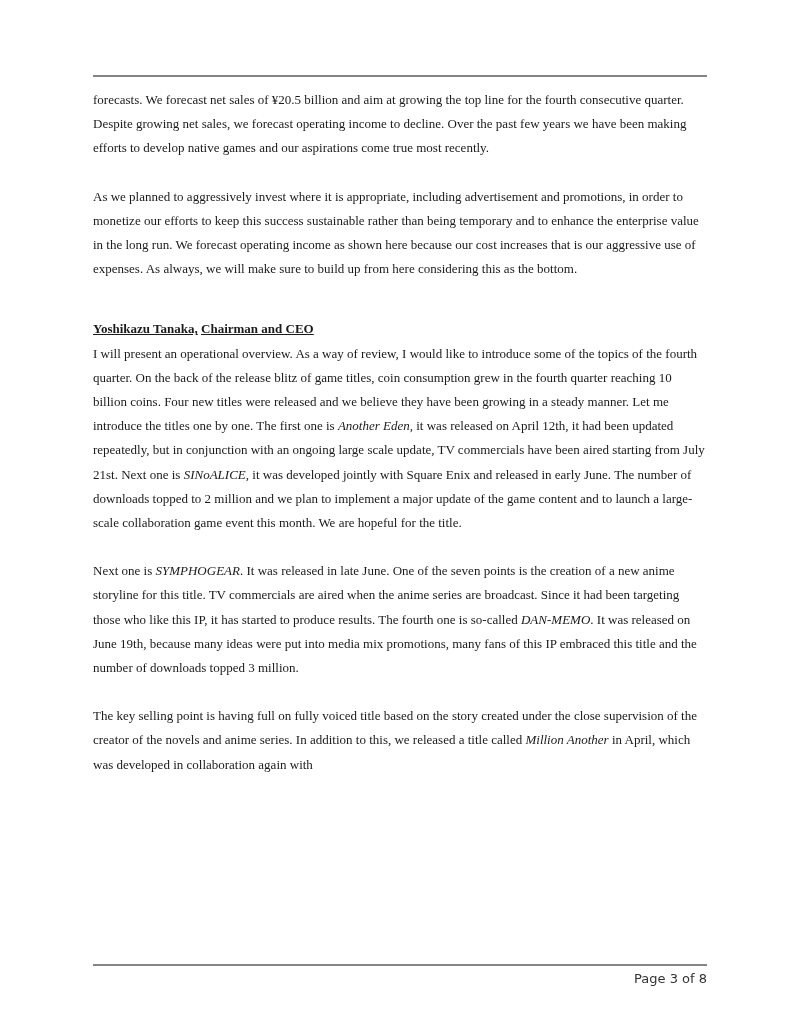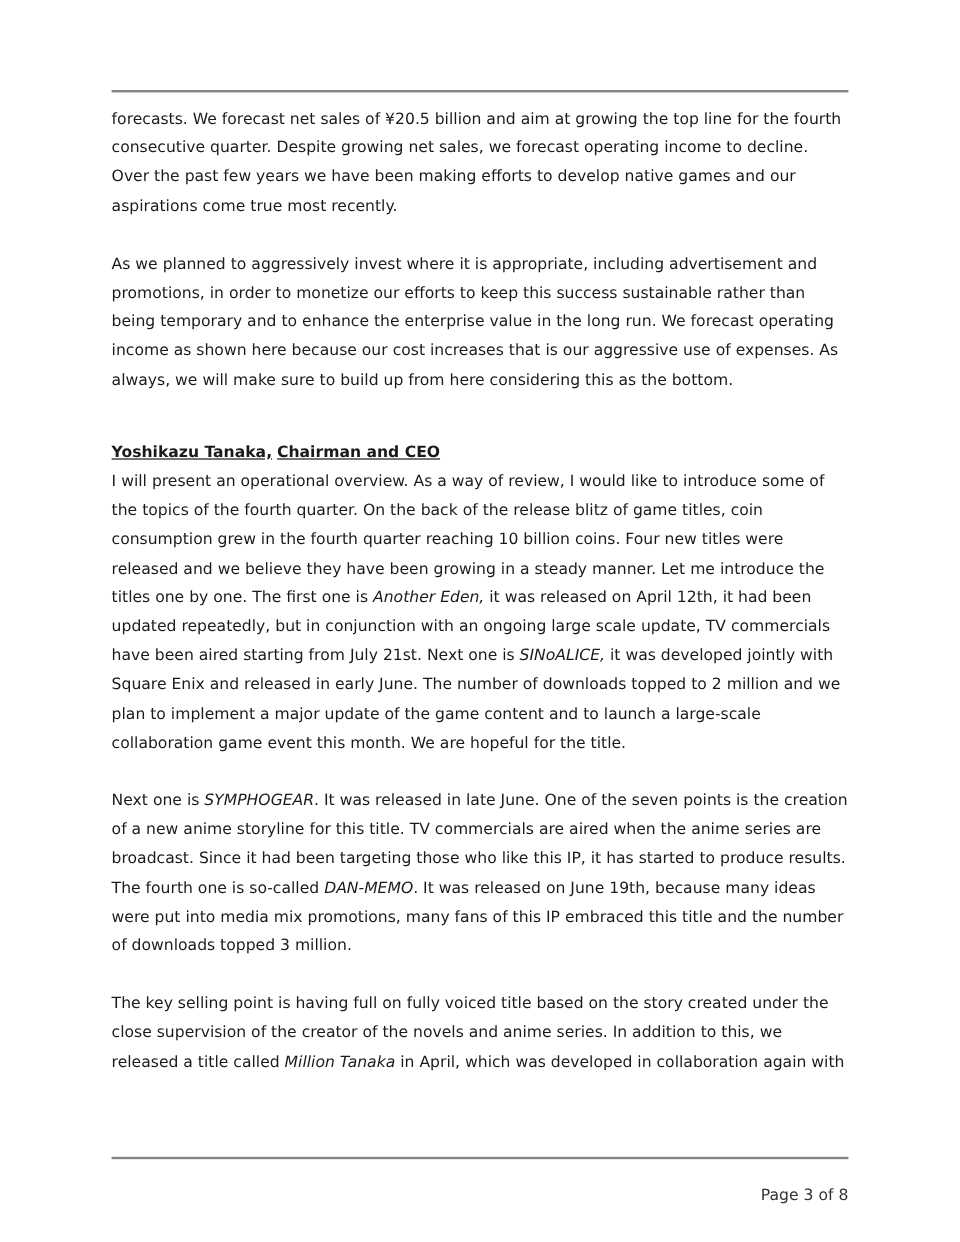--- a/index.html
+++ b/index.html
@@ -33,20 +33,21 @@
   .content {
     position: absolute;
     top: 88px;
     left: 93px;
     width: 614px;
     font-size: 13px;
     line-height: 24.2px;
   }
   .para {
     margin: 0 0 24px 0;
+    font-family: Liberation Serif, serif;
   }
   .para.tight {
     margin-bottom: 0;
     margin-top: 36px;
   }
   .seg-italic { font-style: italic; }
   .seg-bold { font-weight: bold; }
   .seg-underline { text-decoration: underline; }
   .footer {
     position: absolute;
@@ -55,33 +56,33 @@
     width: 614px;
   }
   .rule.bottom {
     width: 614px;
   }
   .page-num {
     text-align: right;
     font-size: 13px;
     line-height: 20px;
     color: #333333;
-    padding-top: 21px;
+    padding-top: 3px;
   }
 </style>
 </head>
 <body>
 
 <div class="page">
   <div class="rule top"></div>
   <div class="content">
       <p class="para"><span>forecasts. We forecast net sales of ¥20.5 billion and aim at growing the top line for the fourth consecutive quarter. Despite growing net sales, we forecast operating income to decline. Over the past few years we have been making efforts to develop native games and our aspirations come true most recently.</span></p>
       <p class="para"><span>As we planned to aggressively invest where it is appropriate, including advertisement and promotions, in order to monetize our efforts to keep this success sustainable rather than being temporary and to enhance the enterprise value in the long run. We forecast operating income as shown here because our cost increases that is our aggressive use of expenses. As always, we will make sure to build up from here considering this as the bottom.</span></p>
       <p class="para tight"><span class="seg-bold seg-underline">Yoshikazu Tanaka,</span><span> </span><span class="seg-bold seg-underline">Chairman and CEO</span></p>
       <p class="para"><span>I will present an operational overview. As a way of review, I would like to introduce some of the topics of the fourth quarter. On the back of the release blitz of game titles, coin consumption grew in the fourth quarter reaching 10 billion coins. Four new titles were released and we believe they have been growing in a steady manner. Let me introduce the titles one by one. The first one is </span><span class="seg-italic">Another Eden,</span><span> it was released on April 12th, it had been updated repeatedly, but in conjunction with an ongoing large scale update, TV commercials have been aired starting from July 21st. Next one is </span><span class="seg-italic">SINoALICE,</span><span> it was developed jointly with Square Enix and released in early June. The number of downloads topped to 2 million and we plan to implement a major update of the game content and to launch a large-scale collaboration game event this month. We are hopeful for the title.</span></p>
       <p class="para"><span>Next one is </span><span class="seg-italic">SYMPHOGEAR</span><span>. It was released in late June. One of the seven points is the creation of a new anime storyline for this title. TV commercials are aired when the anime series are broadcast. Since it had been targeting those who like this IP, it has started to produce results. The fourth one is so-called </span><span class="seg-italic">DAN-MEMO</span><span>. It was released on June 19th, because many ideas were put into media mix promotions, many fans of this IP embraced this title and the number of downloads topped 3 million.</span></p>
-      <p class="para"><span>The key selling point is having full on fully voiced title based on the story created under the close supervision of the creator of the novels and anime series. In addition to this, we released a title called </span><span class="seg-italic">Million Tanaka</span><span> in April, which was developed in collaboration again with</span></p>
+      <p class="para"><span>The key selling point is having full on fully voiced title based on the story created under the close supervision of the creator of the novels and anime series. In addition to this, we released a title called </span><span class="seg-italic">Million Another</span><span> in April, which was developed in collaboration again with</span></p>
     </div>
   <div class="footer">
     <div class="rule bottom"></div>
     <div class="page-num">Page 3 of 8</div>
   </div>
 </div>
 
 </body></html>

